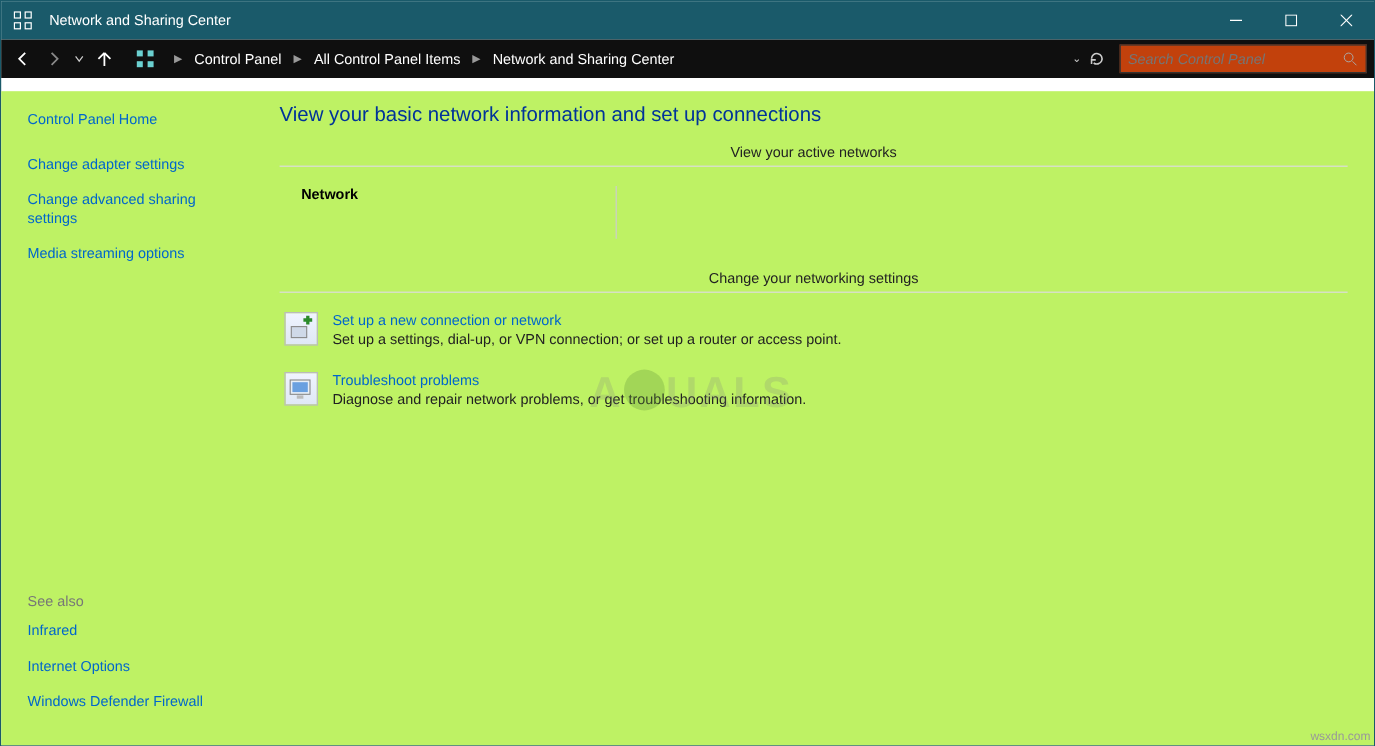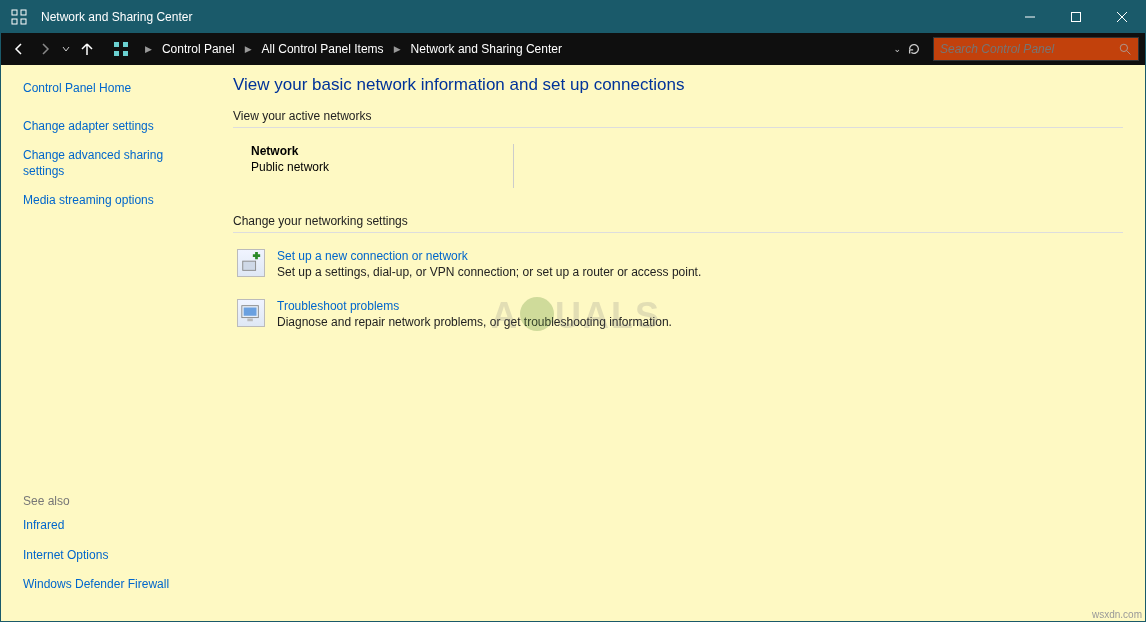--- a/index.html
+++ b/index.html
@@ -11,28 +11,28 @@
   .winbtn { width: 46px; height:32px; display:flex; align-items:center; justify-content:center; color:#fff; }
   .navbar { height: 32px; background: #0f0f0f; color:#fff; display:flex; align-items:center; padding: 0 6px; gap:2px; }
   .nav-ico { width: 24px; height:24px; display:flex; align-items:center; justify-content:center; color:#ddd; }
   .nav-sep { width: 6px; }
   .breadcrumb { display:flex; align-items:center; gap: 4px; margin-left: 6px; flex:1; font-size:12px; color:#fff; }
   .bc-item { padding: 0 2px; }
   .bc-arr { color:#999; font-size:9px; padding:0 4px; }
   .refresh-group { display:flex; align-items:center; gap:6px; margin-right:10px; color:#ccc; }
   .searchbox { width: 206px; height: 24px; background: #c2410c; border:1px solid #333; display:flex; align-items:center; padding:0 6px; color:#888; }
   .searchbox input { flex:1; background:transparent; border:none; outline:none; color:#ccc; font-size:12px; font-style:italic; }
-  .content { flex:1; display:flex; background:#fef9c3; overflow:hidden; }
+  .content { flex:1; display:flex; background:#bef264; overflow:hidden;margin-top:11px; }
   .sidebar { width: 210px; padding: 16px 14px 14px 22px; font-size:12px; display:flex; flex-direction:column; }
   .sidebar a { color:#0066cc; text-decoration:none; display:block; margin-bottom: 14px; line-height:1.3; }
   .sidebar .spacer { flex:1; }
   .sidebar .seealso-hdr { color:#777; margin-bottom: 10px; }
   .main { flex:1; padding: 10px 22px; position:relative; }
   .page-title { color:#003399; font-size:17px; font-weight:400; margin-bottom: 14px; }
-  .section-hdr { font-size:12px; color:#222; margin-bottom:4px; }
+  .section-hdr { font-size:12px; color:#222; margin-bottom:4px;text-align:center; }
   .hr { height:1px; background:#ddd; margin-bottom: 16px; }
   .networks { display:flex; margin-bottom: 26px; }
   .nw-left { width: 280px; padding-left: 18px; }
   .nw-left .nw-name { font-weight:600; font-size:12px; }
   .nw-left .nw-type { font-size:12px; margin-top:2px; }
   .nw-mid { border-left:1px solid #ccc; height:44px;}
   .nw-right { padding-left: 14px; font-size:12px; }
   .nw-row { display:flex; align-items:center; height:20px; }
   .nw-row .lbl { width: 82px; }
   .conn-link-wrap { display:flex; align-items:center; border:3px solid #d10000; padding: 0 8px 0 4px; height:22px; margin-left:-6px; }
@@ -155,21 +155,20 @@
 
     <div class="main">
       <div class="page-title">View your basic network information and set up connections</div>
 
       <div class="section-hdr">View your active networks</div>
       <div class="hr"></div>
 
       <div class="networks">
         <div class="nw-left">
           <div class="nw-name">Network</div>
-          <div class="nw-type">Public network</div>
         </div>
         <div class="nw-mid"></div>
       </div>
 
       <div class="section-hdr">Change your networking settings</div>
       <div class="hr"></div>
 
       <div class="settings-list">
         <div class="setitem">
           <div class="icon">

